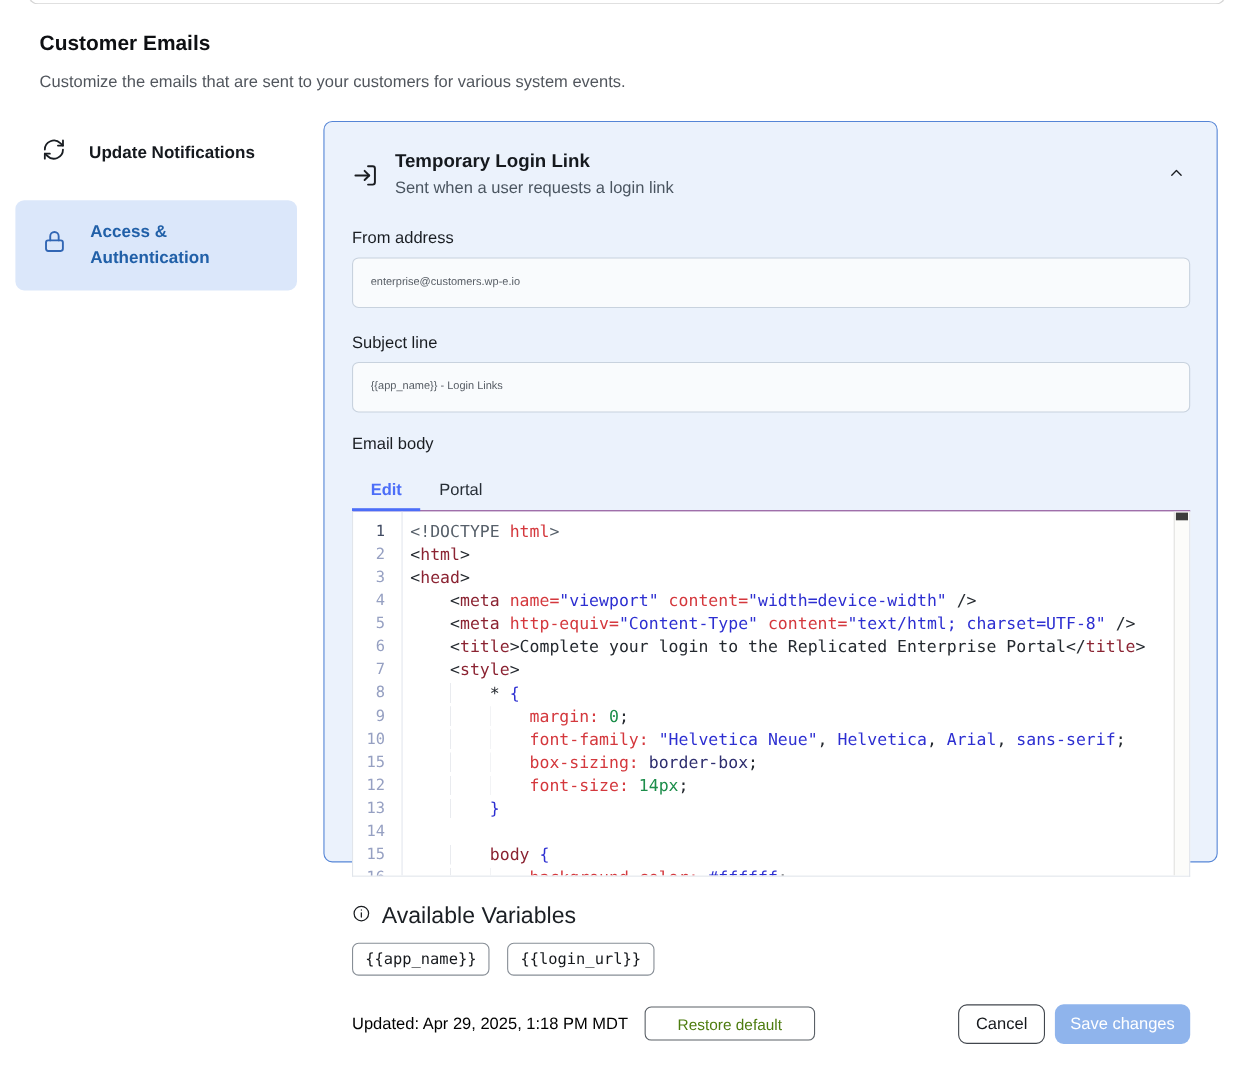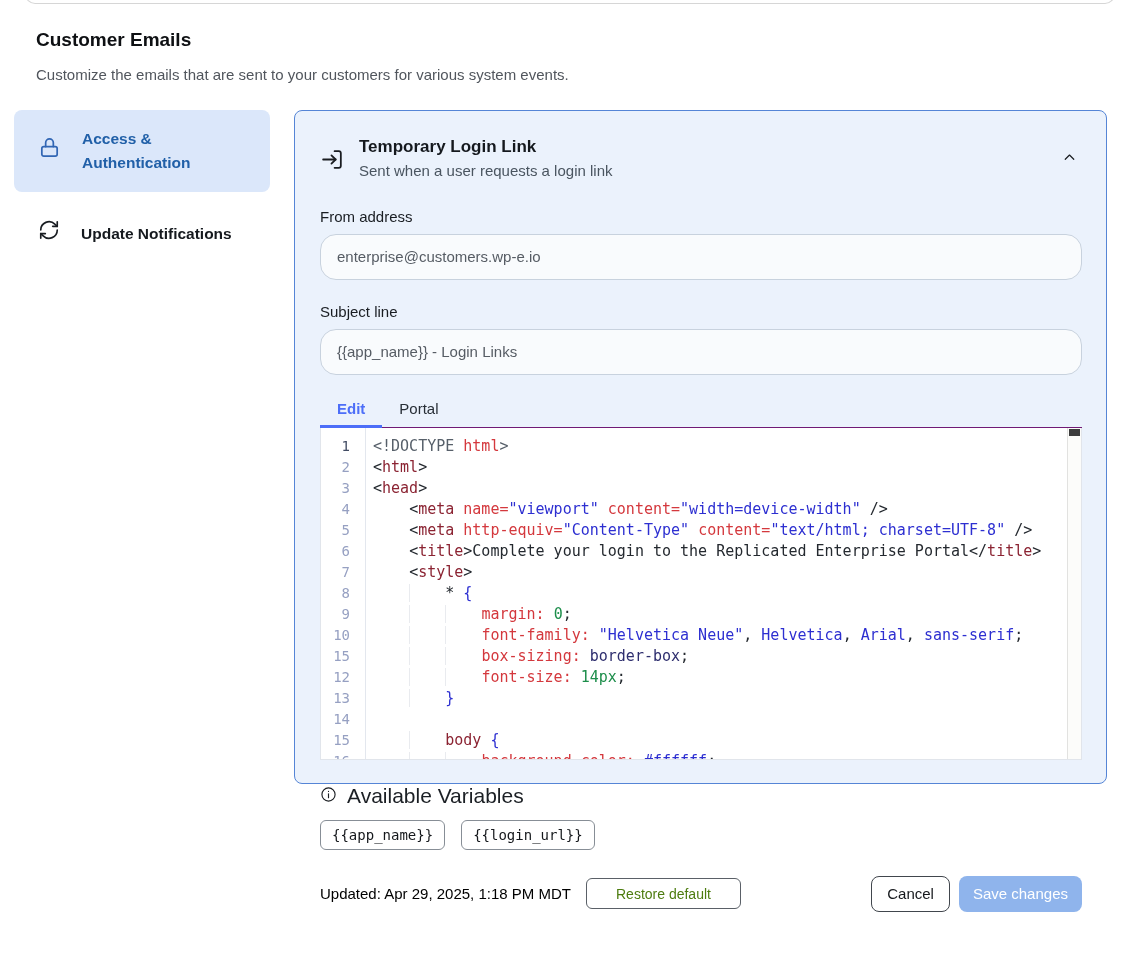--- a/index.html
+++ b/index.html
@@ -31,21 +31,21 @@
   .htext{margin-left:14px;}
   .panel-title{font-size:17px;font-weight:700;color:#15191e;line-height:1.35;}
   .panel-subtitle{font-size:15px;color:#4a5560;margin-top:3px;}
   .collapse-btn{margin-left:auto;margin-top:9px;background:none;border:none;padding:4px;cursor:pointer;}
 
   .field-label{font-size:15px;font-weight:500;color:#191d22;}
   .lbl-1{margin:29px 0 9px;}
   .lbl-2{margin:23px 0 9px;}
   .lbl-3{margin:20px 0 0;}
   .text-input{display:block;width:100%;height:46px;box-sizing:border-box;border:1px solid var(--input-border);
-    border-radius:16px;background:var(--input-bg);padding:0 16px;font-size:15px;color:#565c64;
+    border-radius:6px;background:var(--input-bg);padding:0 16px;font-size:10px;color:#565c64;
     font-family:"Liberation Sans", sans-serif;outline:none;}
 
   
   .tabs{display:flex;border-bottom:1px solid #701a75;margin-top:18px;}
   .tab{position:relative;background:none;border:none;padding:7px 17px 10px;font-size:15px;
     color:#272e36;cursor:pointer;font-family:"Liberation Sans", sans-serif;}
   .tab.active{color:var(--accent);font-weight:700;}
   .tab.active::after{content:"";position:absolute;left:0;right:0;bottom:-1px;height:3px;background:var(--accent);}
 
   
@@ -85,35 +85,35 @@
 </head>
 <body>
 
 <div id="app">
   <div class="remnant"></div>
 
   <div class="page-title">Customer Emails</div>
   <div class="page-desc">Customize the emails that are sent to your customers for various system events.</div>
 
   <nav class="sidebar">
-      <div class="side-item active">
-        <span><svg width="23" height="23" viewBox="0 0 24 24" fill="none" stroke="#3166b4" stroke-width="1.8" stroke-linecap="round" stroke-linejoin="round">
-            <rect x="4" y="11" width="16" height="10" rx="2"></rect>
-            <path d="M8 11V7a4 4 0 0 1 8 0v4"></path>
-          </svg></span>
-        <span>Access &amp; Authentication</span>
-      </div>
       <div class="side-item">
         <span><svg width="22" height="22" viewBox="0 0 24 24" fill="none" stroke="#191d22" stroke-width="1.8" stroke-linecap="round" stroke-linejoin="round">
             <path d="M3 12a9 9 0 0 1 15.36-6.36L21 8"></path>
             <path d="M21 3v5h-5"></path>
             <path d="M21 12a9 9 0 0 1-15.36 6.36L3 16"></path>
             <path d="M3 21v-5h5"></path>
           </svg></span>
         <span>Update Notifications</span>
+      </div>
+      <div class="side-item active">
+        <span><svg width="23" height="23" viewBox="0 0 24 24" fill="none" stroke="#3166b4" stroke-width="1.8" stroke-linecap="round" stroke-linejoin="round">
+            <rect x="4" y="11" width="16" height="10" rx="2"></rect>
+            <path d="M8 11V7a4 4 0 0 1 8 0v4"></path>
+          </svg></span>
+        <span>Access &amp; Authentication</span>
       </div>
     </nav>
 
   <section class="panel">
     <div class="panel-header">
       <span class="hicon"><svg width="25" height="25" viewBox="0 0 24 24" fill="none" stroke="#1a1d21" stroke-width="1.7" stroke-linecap="round" stroke-linejoin="round">
             <path d="M14 4h4a2 2 0 0 1 2 2v12a2 2 0 0 1-2 2h-4"></path>
             <path d="M3 12h12"></path>
             <path d="M11 8l4 4-4 4"></path>
           </svg></span>
@@ -127,20 +127,21 @@
             </svg></span>
       </button>
     </div>
 
     <div class="field-label lbl-1">From address</div>
     <input class="text-input" type="text" value="enterprise@customers.wp-e.io" style="">
 
     <div class="field-label lbl-2">Subject line</div>
     <input class="text-input" type="text" value="{{app_name}} - Login Links" style="">
 
+    <div class="field-label lbl-3">Email body</div>
     <div class="tabs">
         <button class="tab active">Edit</button>
         <button class="tab">Portal</button>
       </div>
 
     <div class="editor">
       <div class="gutter">
           <div class="ln cur">1</div>
           <div class="ln">2</div>
           <div class="ln">3</div>

